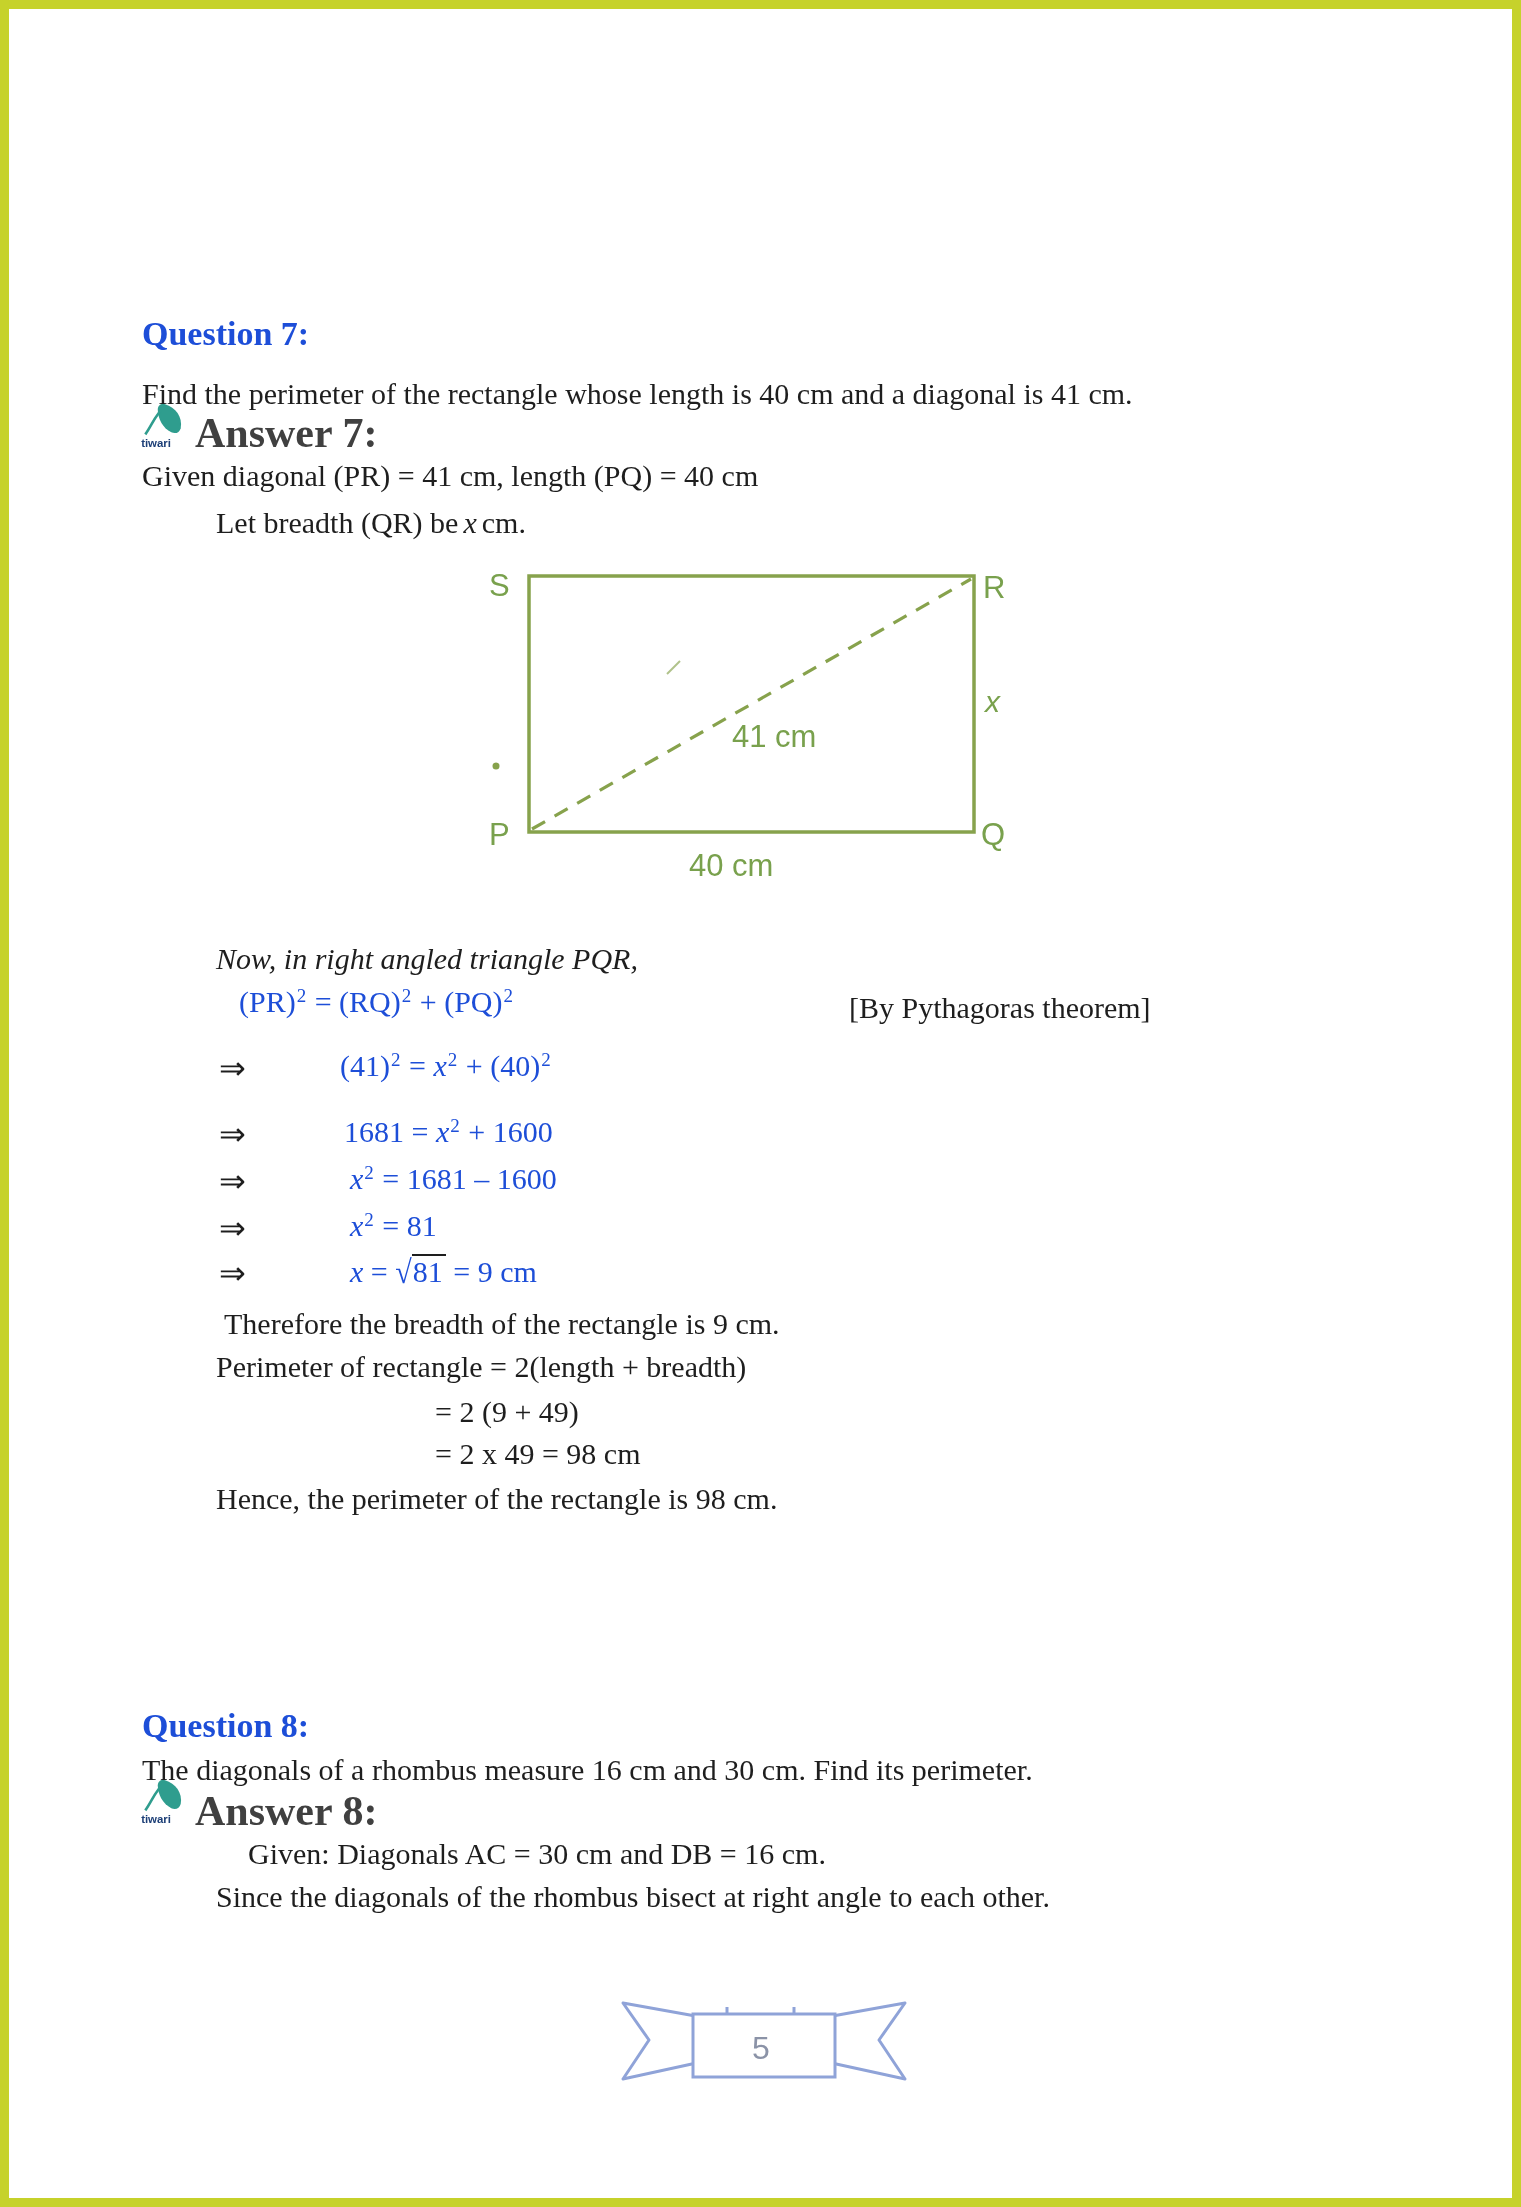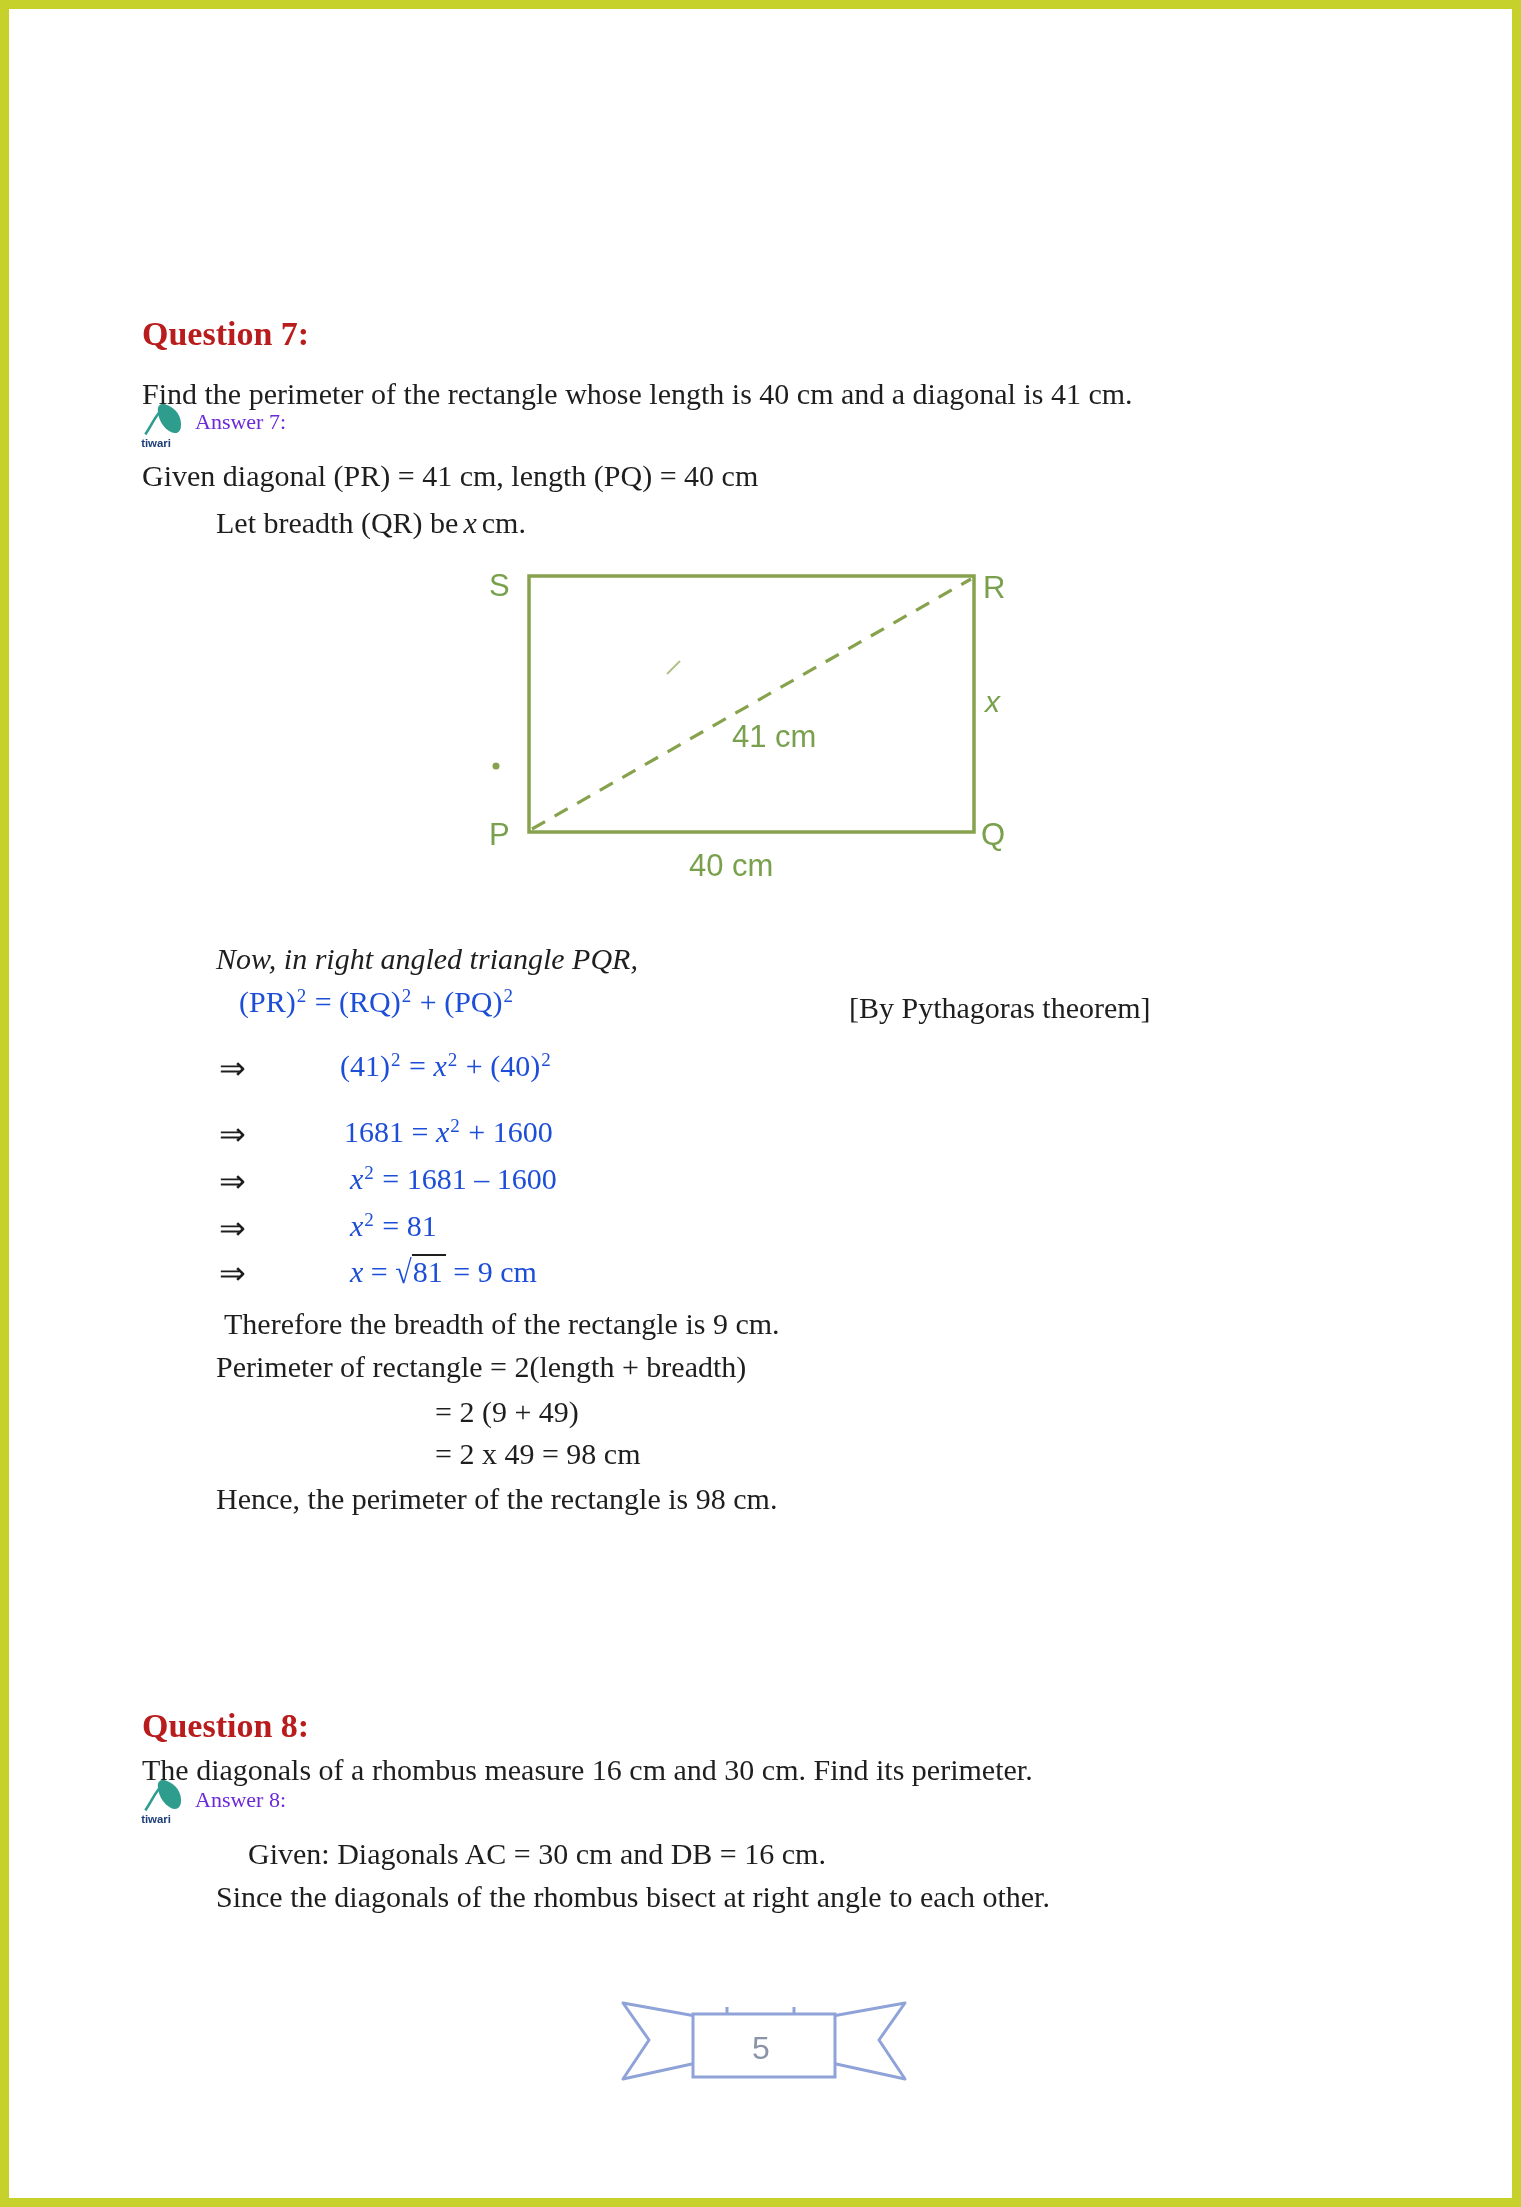--- a/index.html
+++ b/index.html
@@ -7,22 +7,22 @@
     position:relative;
     width:1521px;height:2207px;
     background:#ffffff;
     border:9px solid #c6d22b;
     box-sizing:border-box;
     font-family:"Liberation Serif",serif;
     color:#1e1e1e;
     overflow:hidden;
   }
   .abs{position:absolute;white-space:nowrap;}
-  .q-head{font-size:34px;font-weight:bold;color:#b91c1c;}
-  .a-head{font-size:22px;font-weight:normal;color:#6d28d9;}
+  .q-head{font-size:34px;font-weight:bold;color:#1d4ed8;}
+  .a-head{font-size:42px;font-weight:bold;color:#404040;}
   .body-t{font-size:30px;color:#1e1e1e;}
   .eq{font-size:30px;color:#1d4ed8;}
   .eq sup{font-size:19px;vertical-align:10px;line-height:0;margin:0 1px;}
   .eq i, .var-x{font-family:"Liberation Serif",serif;font-style:italic;}
   .var-x{padding:0 5px;}
   .arrow{font-size:32px;color:#1e1e1e;}
   .sqrt-wrap{display:inline-block;}
   .sqrt-rad{display:inline-block;transform:scaleY(1.1);}
   .sqrt-val{display:inline-block;border-top:2.5px solid #1e1e1e;padding:0 3px 0 1px;line-height:1.05;}
   svg text{font-family:"Liberation Sans",sans-serif;}

